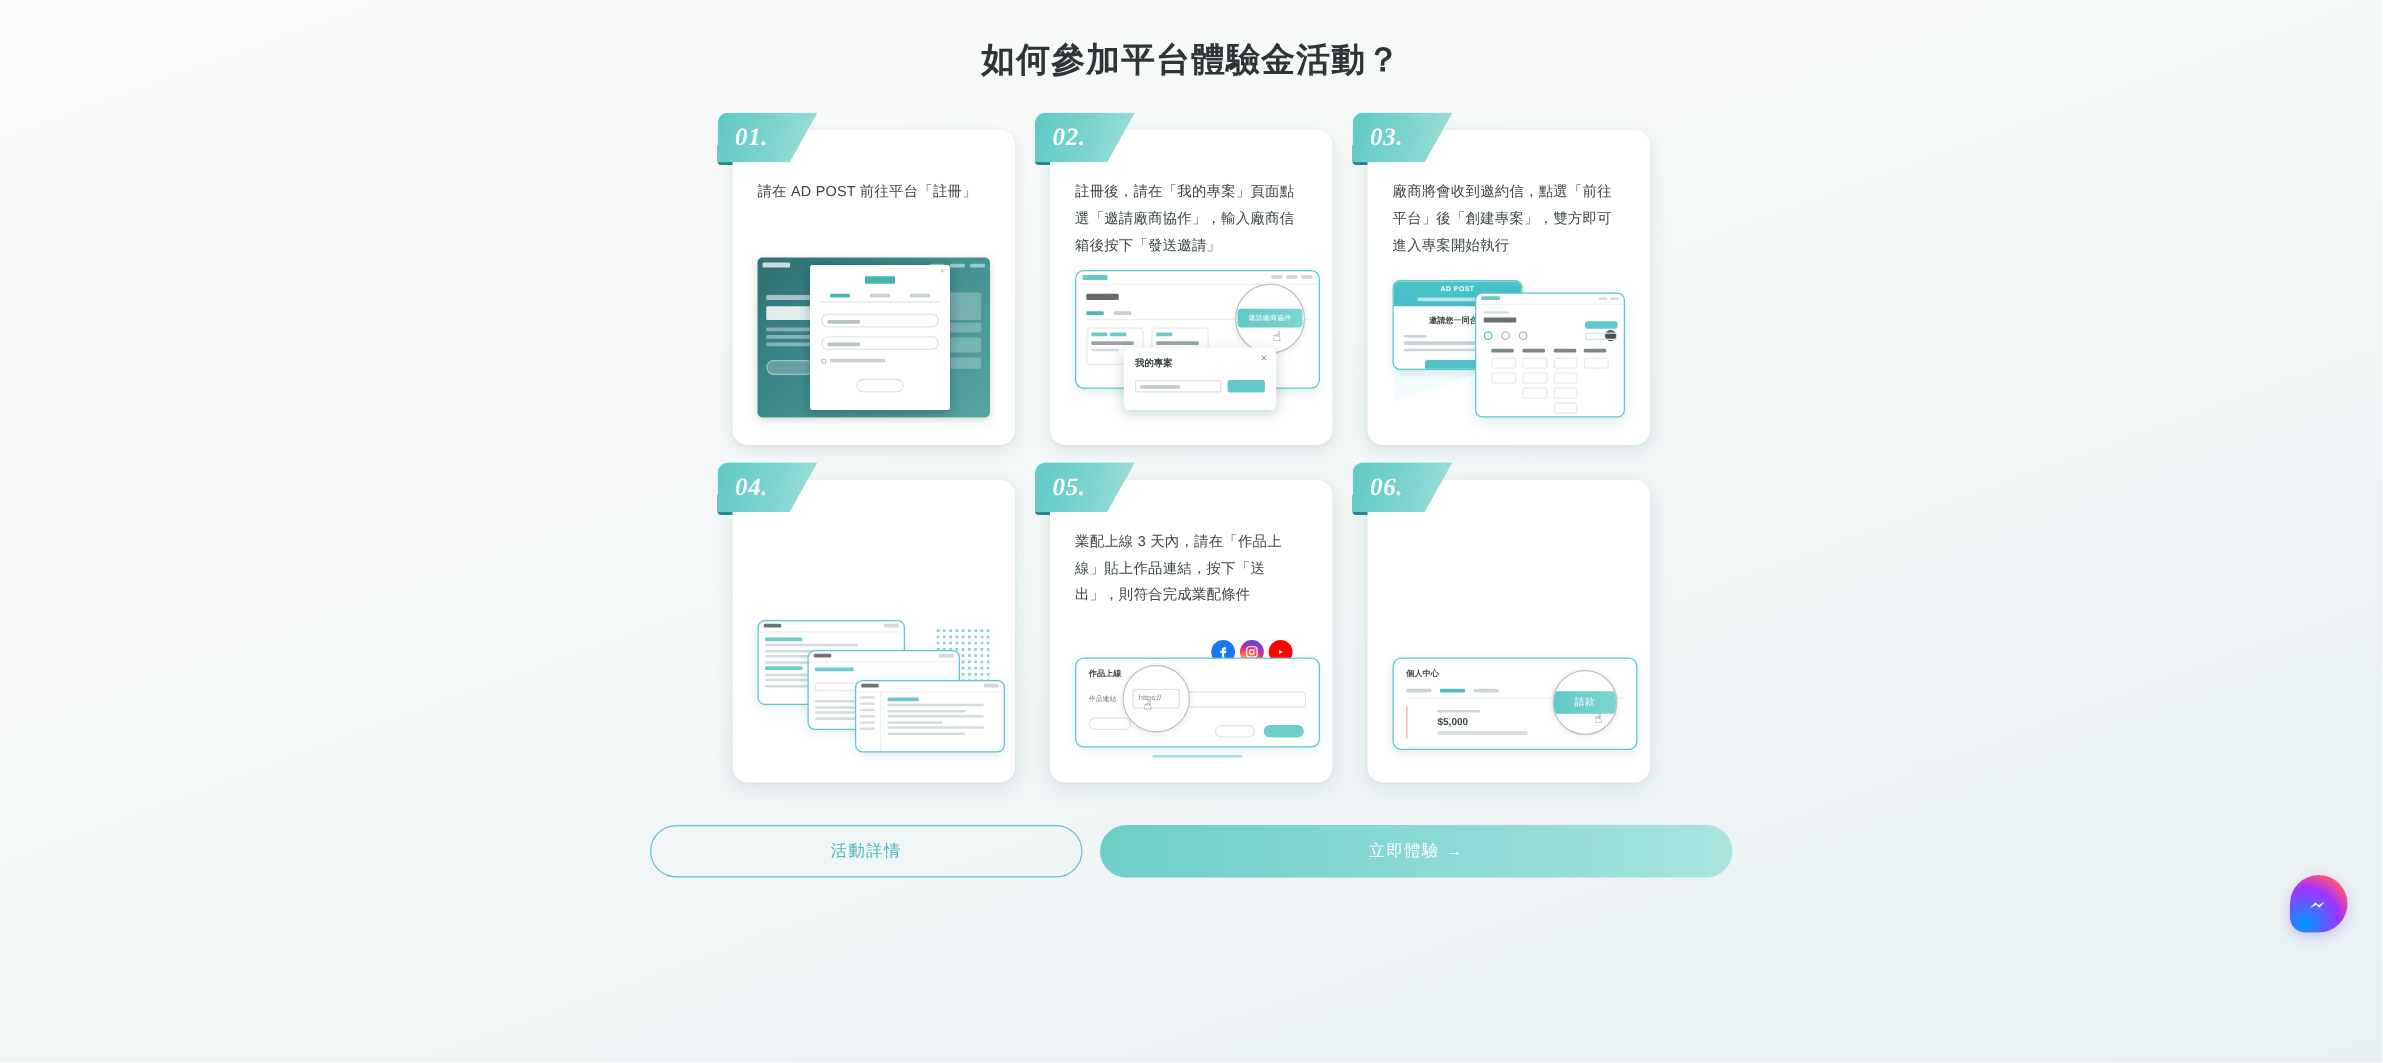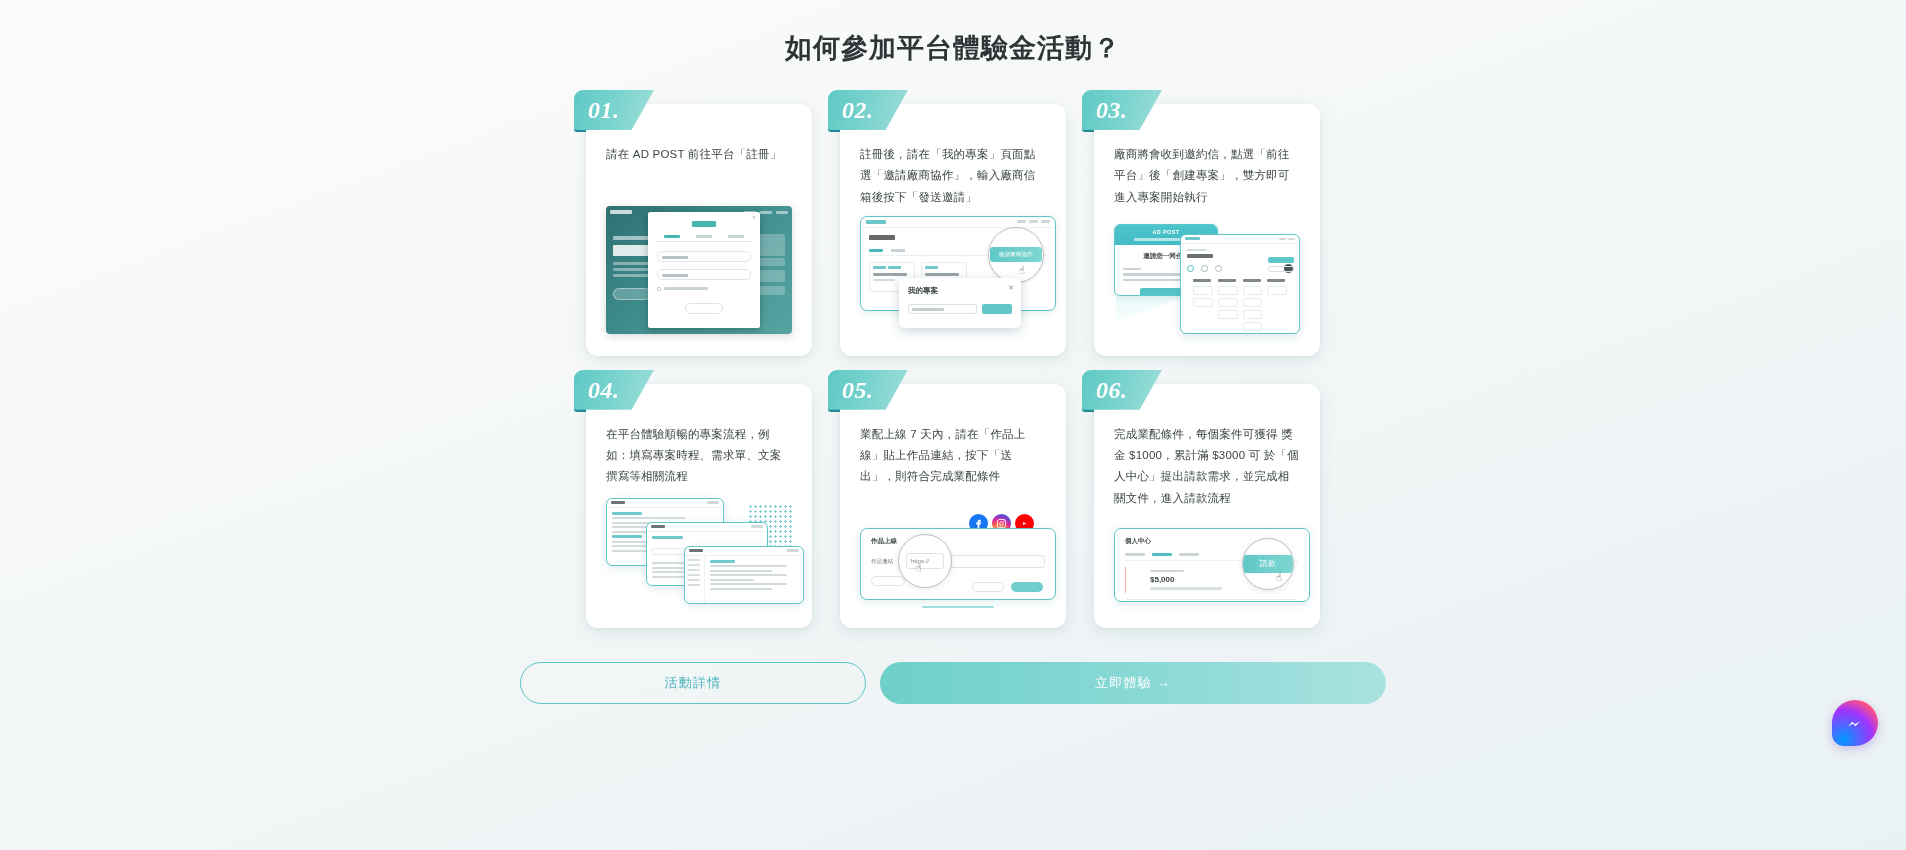--- a/index.html
+++ b/index.html
@@ -86,21 +86,21 @@
     border-bottom-left-radius: 2px;
     -webkit-clip-path: polygon(0 0, 100% 0, 72% 100%, 0 100%);
     clip-path: polygon(0 0, 100% 0, 72% 100%, 0 100%);
     display: flex;
     align-items: center;
   }
   .badge-text {
     font-family: "Liberation Serif", "DejaVu Serif", serif;
     font-weight: 700;
     font-style: italic;
-    font-size: 24px;
+    font-size: 20px;
     color: #ffffff;
     padding-left: 14px;
     letter-spacing: 0.5px;
     line-height: 1;
   }
 
   
   .card-text {
     font-size: 11.5px;
     line-height: 1.85;
@@ -593,21 +593,20 @@
       </div>
     </div>
 
     <div class="card">
       <div class="badge-wrap">
         <div class="badge-fold"></div>
         <div class="badge">
           <span class="badge-text">04.</span>
         </div>
       </div>
-      <div class="card-text">在平台體驗順暢的專案流程，例如：填寫專案時程、需求單、文案撰寫等相關流程</div>
       <div class="card-figure">
         <div class="m04">
           <div class="dots"></div>
           <div class="scr s1">
             <div class="hd">
                 <b></b>
                 <i></i>
               </div>
             <div class="bd">
               <div class="l t"></div>
@@ -666,21 +665,21 @@
       </div>
     </div>
 
     <div class="card">
       <div class="badge-wrap">
         <div class="badge-fold"></div>
         <div class="badge">
           <span class="badge-text">05.</span>
         </div>
       </div>
-      <div class="card-text">業配上線 7 天內，請在「作品上線」貼上作品連結，按下「送出」，則符合完成業配條件</div>
+      <div class="card-text">業配上線 3 天內，請在「作品上線」貼上作品連結，按下「送出」，則符合完成業配條件</div>
       <div class="card-figure">
         <div class="m05">
           <div class="socials">
             <span class="s-fb">
               <svg width="11" height="11" viewBox="0 0 24 24" fill="#fff">
                   <path d="M14 8h3V4h-3c-2.2 0-4 1.8-4 4v2H7v4h3v10h4V14h3l1-4h-4V8c0-.6.4-1 1-1z"></path>
                 </svg>
             </span>
             <span class="s-ig">
               <svg width="11" height="11" viewBox="0 0 24 24" fill="none" stroke="#fff" stroke-width="2">
@@ -716,21 +715,20 @@
       </div>
     </div>
 
     <div class="card">
       <div class="badge-wrap">
         <div class="badge-fold"></div>
         <div class="badge">
           <span class="badge-text">06.</span>
         </div>
       </div>
-      <div class="card-text">完成業配條件，每個案件可獲得 獎金 $1000，累計滿 $3000 可 於「個人中心」提出請款需求，並完成相關文件，進入請款流程</div>
       <div class="card-figure">
         <div class="m06">
           <div class="panel">
             <div class="ph">個人中心</div>
             <div class="tabs">
                 <i></i>
                 <i class="on"></i>
                 <i></i>
               </div>
             <div class="trule"></div>

